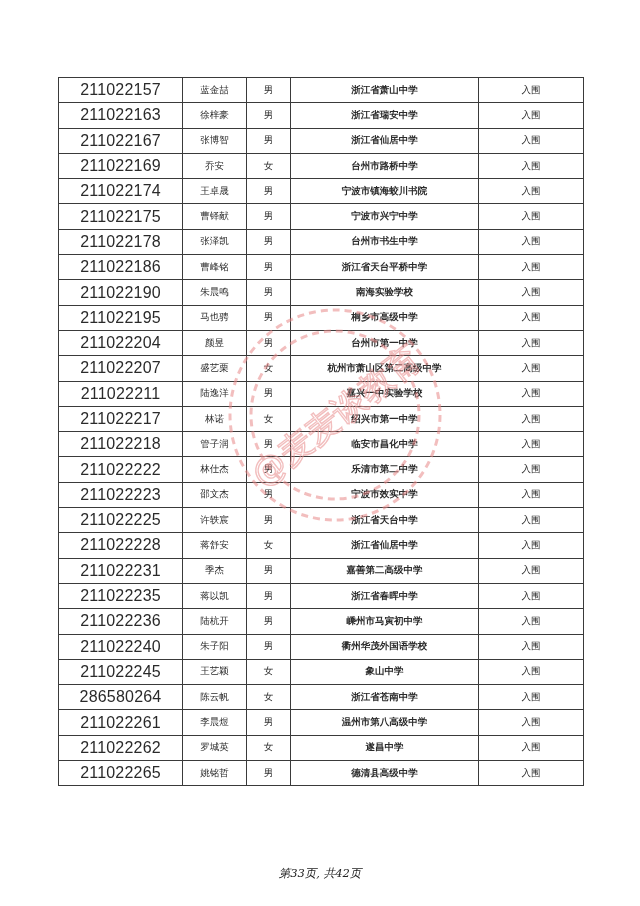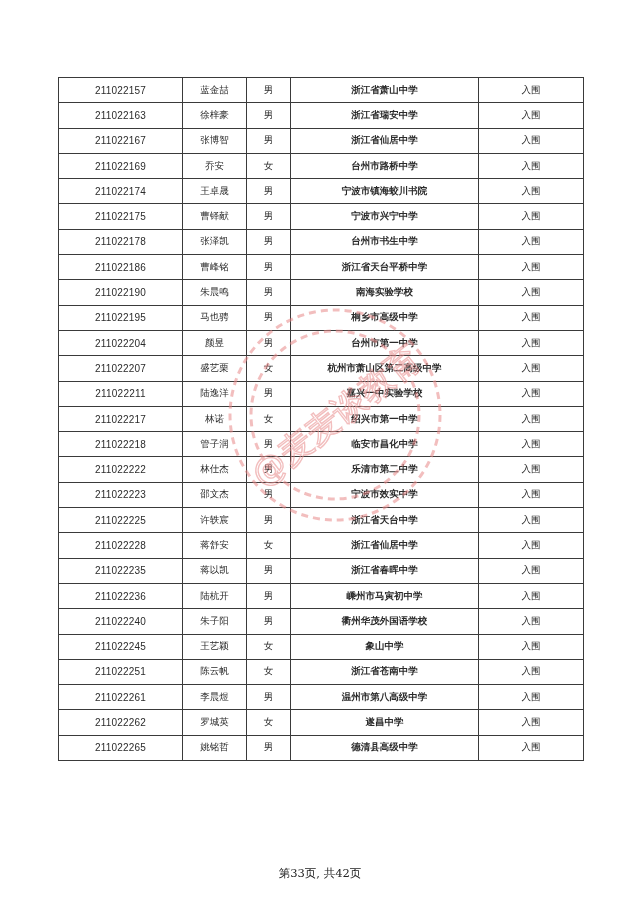--- a/index.html
+++ b/index.html
@@ -33,38 +33,39 @@
     table.roster td {
       border: 1px solid #3a3a3a;
       height: 24.3px;
       padding: 0;
       text-align: center;
       vertical-align: middle;
       white-space: nowrap;
       overflow: hidden;
       color: #2a2a2a;
     }
-    table.roster td.c-id { font-family: "Liberation Sans", sans-serif; font-size: 10px; letter-spacing: 0.2px; }
+    table.roster td.c-id { font-family: "Liberation Sans", sans-serif; font-size: 16px; letter-spacing: 0.2px; }
     table.roster td.c-school { border-left: 1.6px solid #555; font-weight: bold; }
     table.roster td.c-status { border-left: 1.6px solid #555; }
     col.w-id { width: 124px; }
     col.w-name { width: 64px; }
     col.w-gender { width: 44px; }
     col.w-school { width: 188px; }
     col.w-status { width: 105px; }
 
     .footer {
       position: absolute;
       left: 0;
       width: 640px;
       top: 866px;
       text-align: center;
       font-family: "DejaVu Serif", "Liberation Serif", serif;
       font-size: 11.5px;
       color: #222;
+      font-style: italic;
     }
 
     .watermark {
       position: absolute;
       left: 220px;
       top: 300px;
       width: 230px;
       height: 230px;
       pointer-events: none;
       opacity: 0.55;
@@ -211,20 +212,27 @@
           <td class="c-status">入围</td>
         </tr>
         <tr>
           <td class="c-id">211022228</td>
           <td class="c-name">蒋舒安</td>
           <td class="c-gender">女</td>
           <td class="c-school">浙江省仙居中学</td>
           <td class="c-status">入围</td>
         </tr>
         <tr>
+          <td class="c-id">211022231</td>
+          <td class="c-name">季杰</td>
+          <td class="c-gender">男</td>
+          <td class="c-school">嘉善第二高级中学</td>
+          <td class="c-status">入围</td>
+        </tr>
+        <tr>
           <td class="c-id">211022235</td>
           <td class="c-name">蒋以凯</td>
           <td class="c-gender">男</td>
           <td class="c-school">浙江省春晖中学</td>
           <td class="c-status">入围</td>
         </tr>
         <tr>
           <td class="c-id">211022236</td>
           <td class="c-name">陆杭开</td>
           <td class="c-gender">男</td>
@@ -239,21 +247,21 @@
           <td class="c-status">入围</td>
         </tr>
         <tr>
           <td class="c-id">211022245</td>
           <td class="c-name">王艺颖</td>
           <td class="c-gender">女</td>
           <td class="c-school">象山中学</td>
           <td class="c-status">入围</td>
         </tr>
         <tr>
-          <td class="c-id">211022251</td>
+          <td class="c-id">286580264</td>
           <td class="c-name">陈云帆</td>
           <td class="c-gender">女</td>
           <td class="c-school">浙江省苍南中学</td>
           <td class="c-status">入围</td>
         </tr>
         <tr>
           <td class="c-id">211022261</td>
           <td class="c-name">李晨煜</td>
           <td class="c-gender">男</td>
           <td class="c-school">温州市第八高级中学</td>

